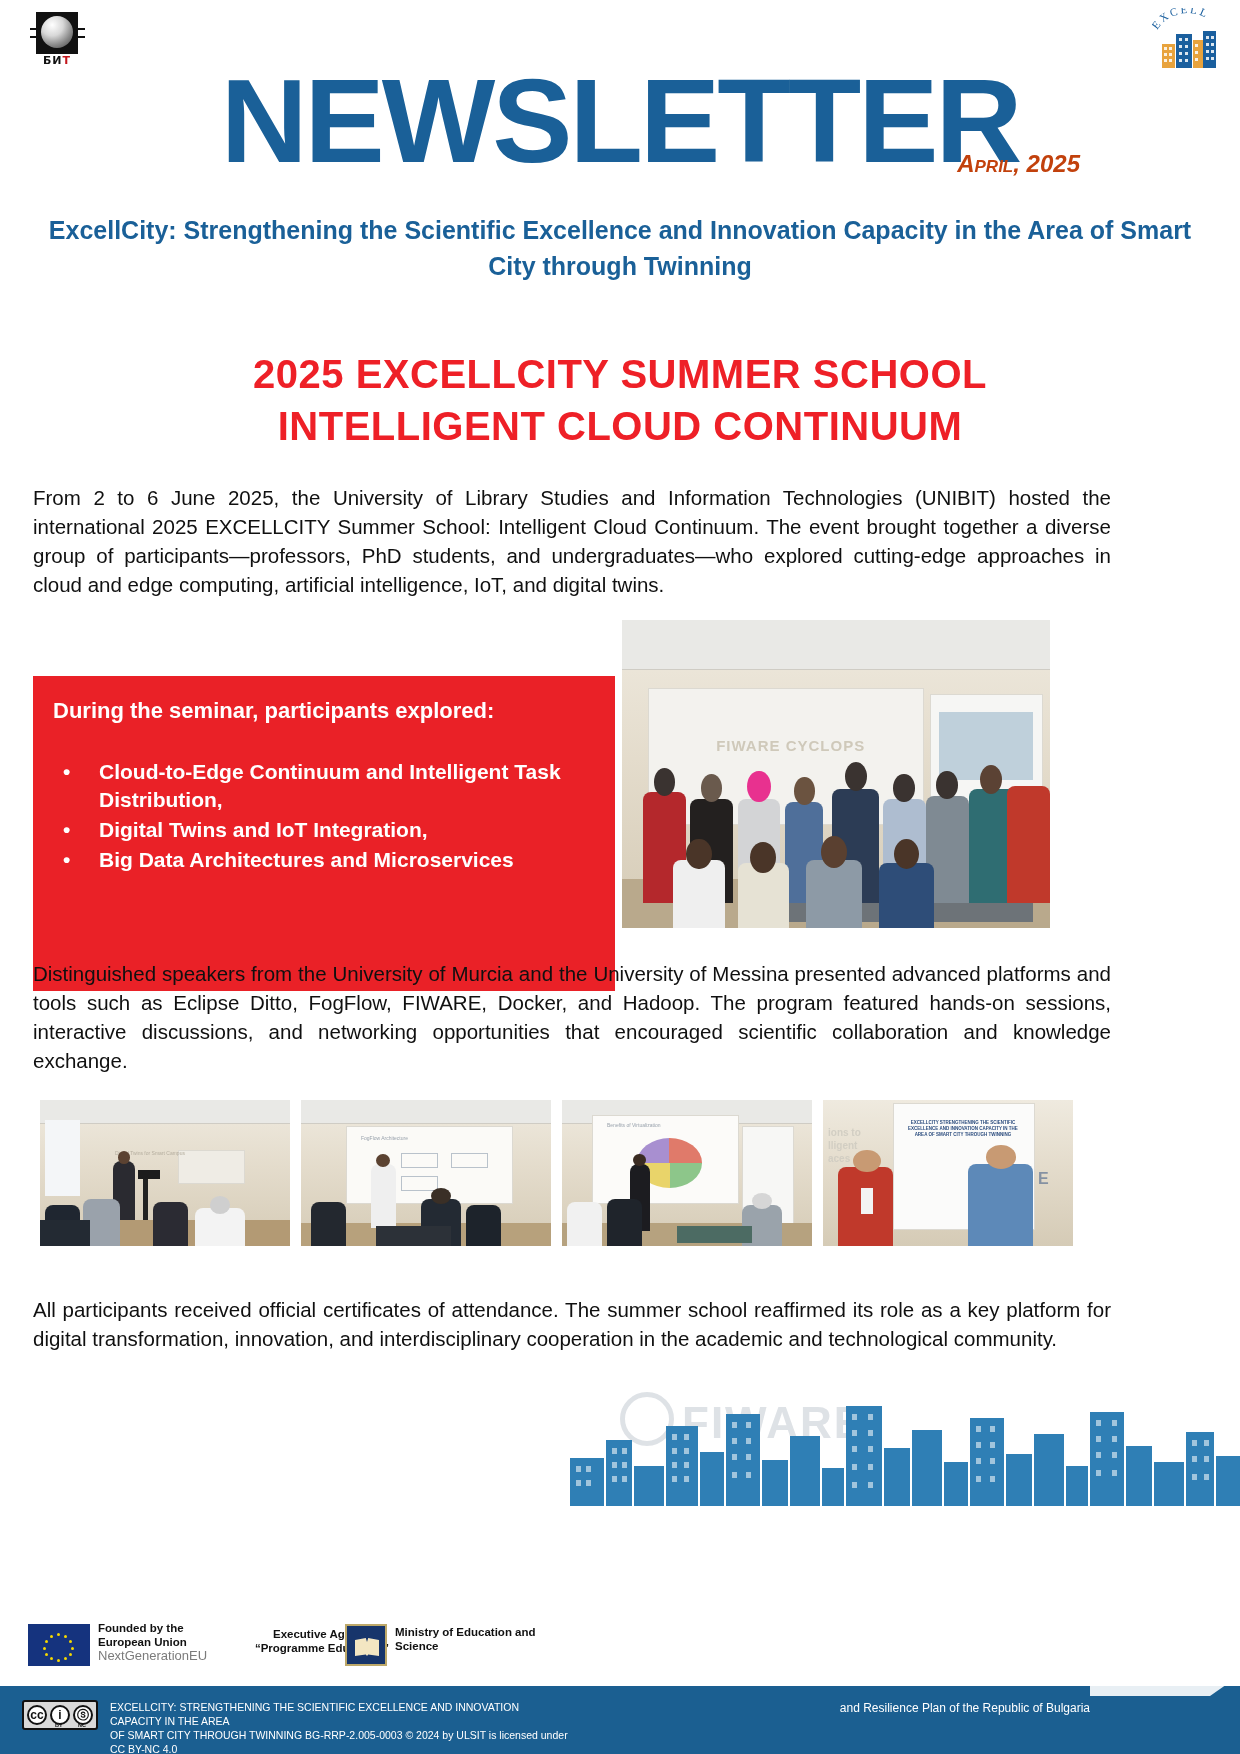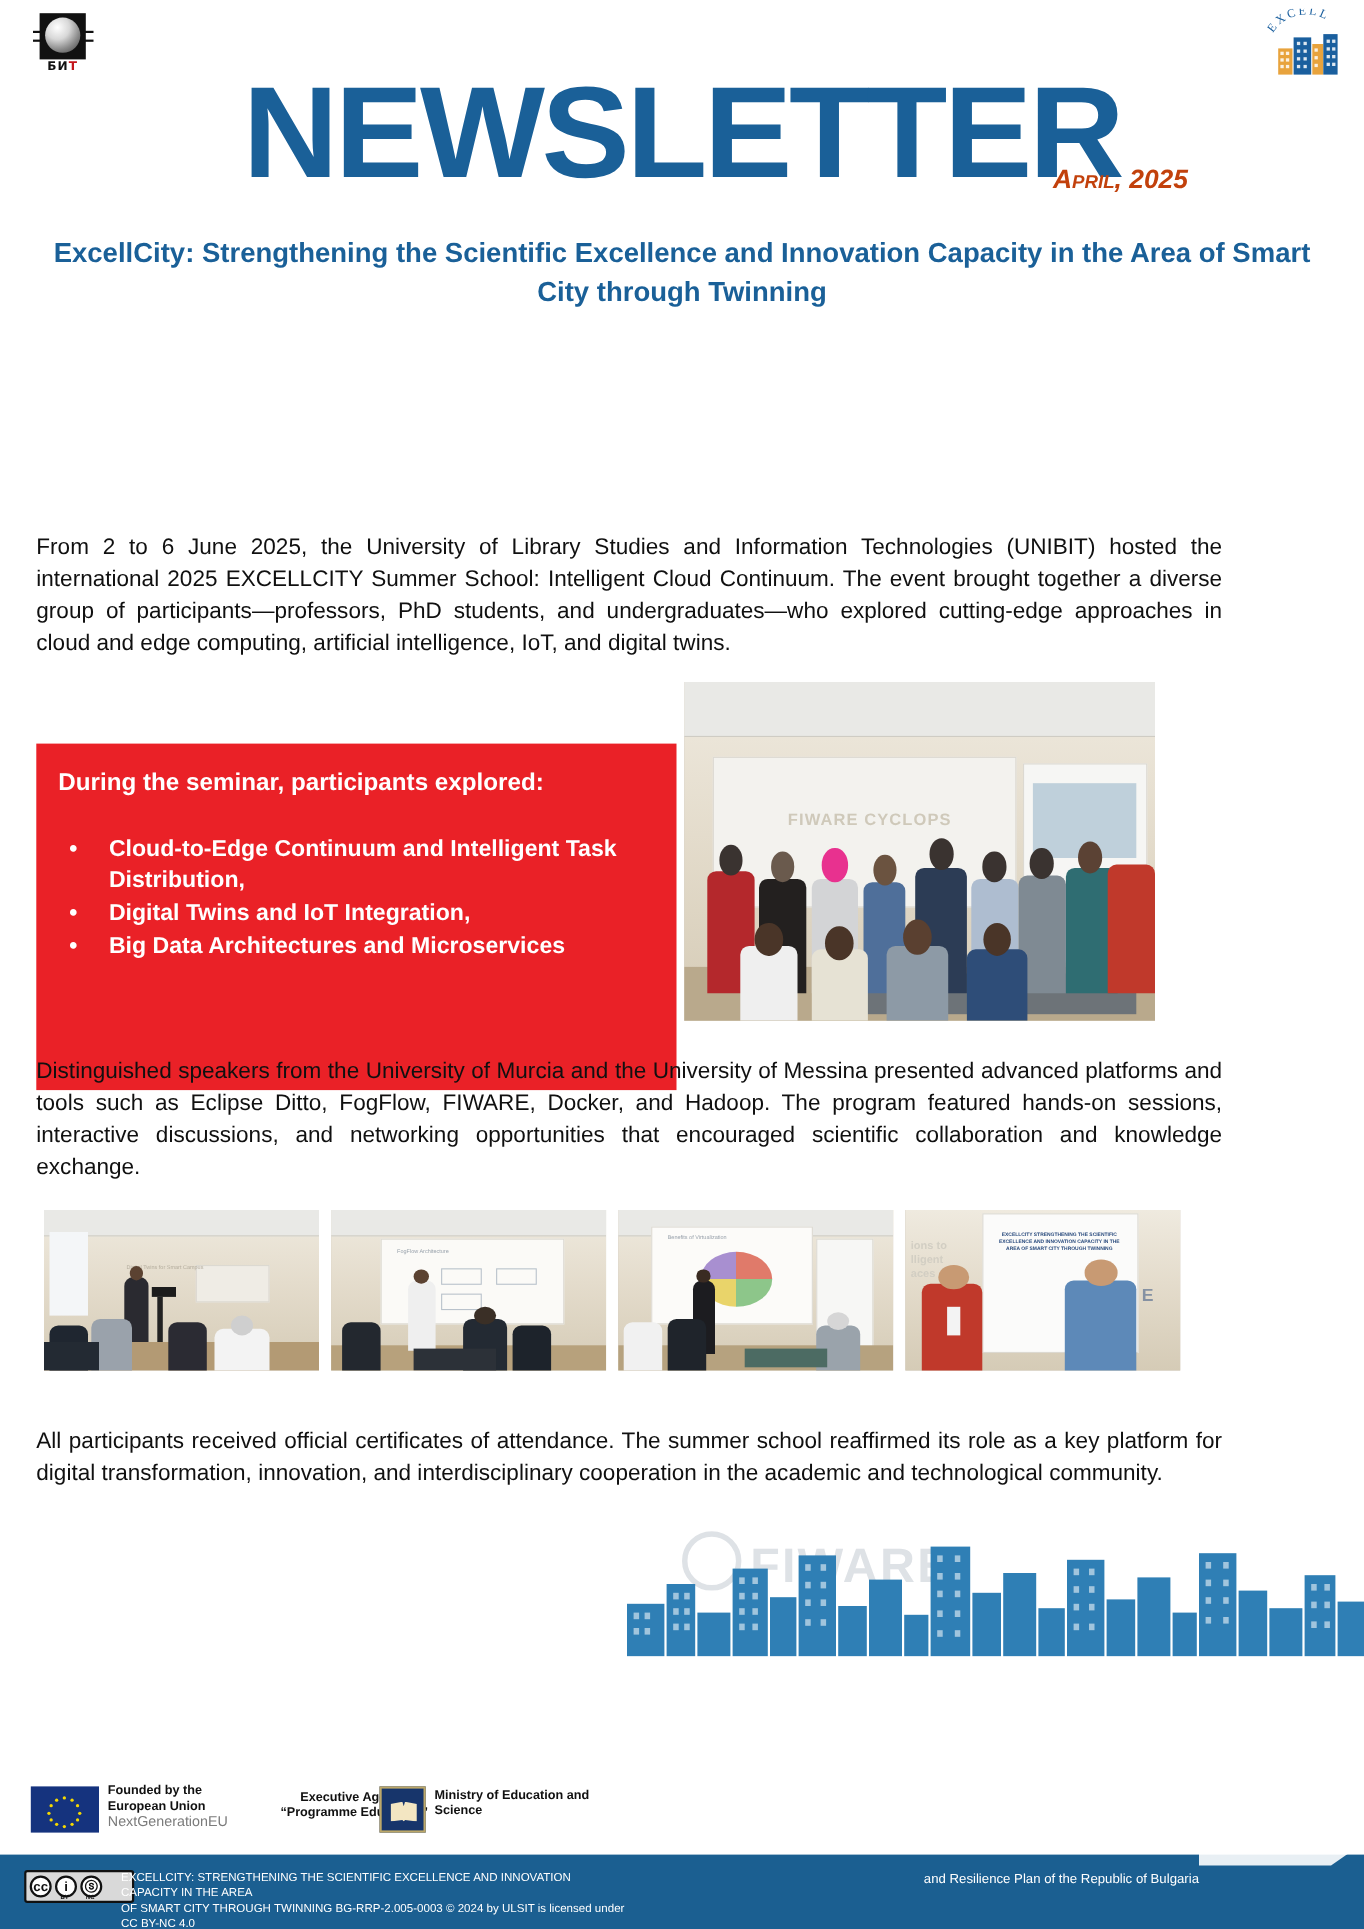--- a/index.html
+++ b/index.html
@@ -98,21 +98,21 @@
   .eutxt .sub{font-weight:normal;color:#7b7b7b;font-size:13px;}
   .eatxt{left:222px;top:1628px;width:200px;text-align:center;}
   .moelogo{position:absolute;left:345px;top:1624px;width:42px;height:42px;
       background:#17356b;border:2px solid #bda869;box-sizing:border-box;}
   .book{position:absolute;left:8px;top:12px;width:24px;height:18px;background:#f3e6c2;
       clip-path:polygon(0 2px,45% 0,50% 4px,55% 0,100% 2px,100% 100%,55% 92%,50% 100%,45% 92%,0 100%);}
   .moetxt{left:395px;top:1626px;width:190px;}
 
   
   .bbar{position:absolute;left:0;top:1686px;width:1240px;height:68px;background:#1b5f91;}
-  .cc{position:absolute;left:22px;top:1700px;width:100px;height:30px;background:#d9d9d9;
+  .cc{position:absolute;left:22px;top:1700px;width:76px;height:30px;background:#d9d9d9;
       border:2px solid #111;box-sizing:border-box;border-radius:3px;}
   .cc .circ{position:absolute;top:3px;width:20px;height:20px;border:2px solid #111;
       border-radius:50%;box-sizing:border-box;font-size:12px;font-weight:bold;
       text-align:center;line-height:17px;color:#111;background:#fff;}
   .cc .lbl{position:absolute;bottom:0px;font-size:5.5px;font-weight:bold;color:#111;}
   .cctxt{position:absolute;left:110px;top:1700px;width:460px;color:#fff;
       font-size:10.5px;line-height:14px;}
   .fintxt{position:absolute;left:600px;top:1700px;width:490px;color:#fff;
       font-size:12px;line-height:16px;text-align:right;}
   .arrow{position:absolute;left:1090px;top:1672px;width:140px;height:26px;}
@@ -181,20 +181,24 @@
           </g>
         </svg>
       </div>
     </div>
   </div>
 
   <div class="nl">NEWSLETTER</div>
   <div class="nl-date">April, 2025</div>
   <div class="subtitle">ExcellCity: Strengthening the Scientific Excellence and Innovation Capacity in the Area of Smart City through Twinning</div>
 
+  <div class="redtitle">
+    <div>2025 EXCELLCITY SUMMER SCHOOL</div>
+    <div>INTELLIGENT CLOUD CONTINUUM</div>
+  </div>
 
   <div class="para p1">From 2 to 6 June 2025, the University of Library Studies and Information Technologies (UNIBIT) hosted the international 2025 EXCELLCITY Summer School: Intelligent Cloud Continuum. The event brought together a diverse group of participants—professors, PhD students, and undergraduates—who explored cutting-edge approaches in cloud and edge computing, artificial intelligence, IoT, and digital twins.</div>
 
   <div class="redbox">
     <h3>During the seminar, participants explored:</h3>
     <ul class="rb-list">
       <li><span class="dot">•</span><span>Cloud-to-Edge Continuum and Intelligent Task Distribution,</span></li>
       <li><span class="dot">•</span><span>Digital Twins and IoT Integration,</span></li>
       <li><span class="dot">•</span><span>Big Data Architectures and Microservices</span></li>
     </ul>

